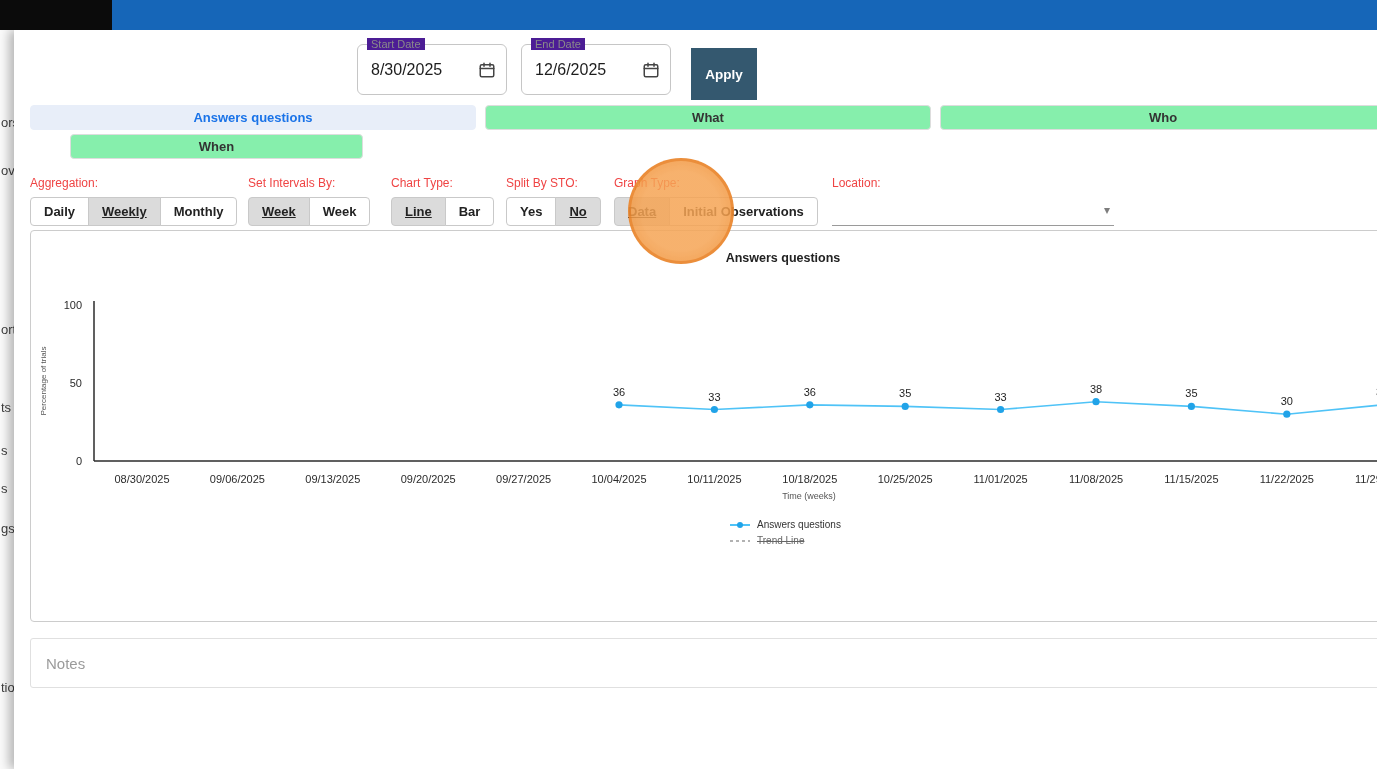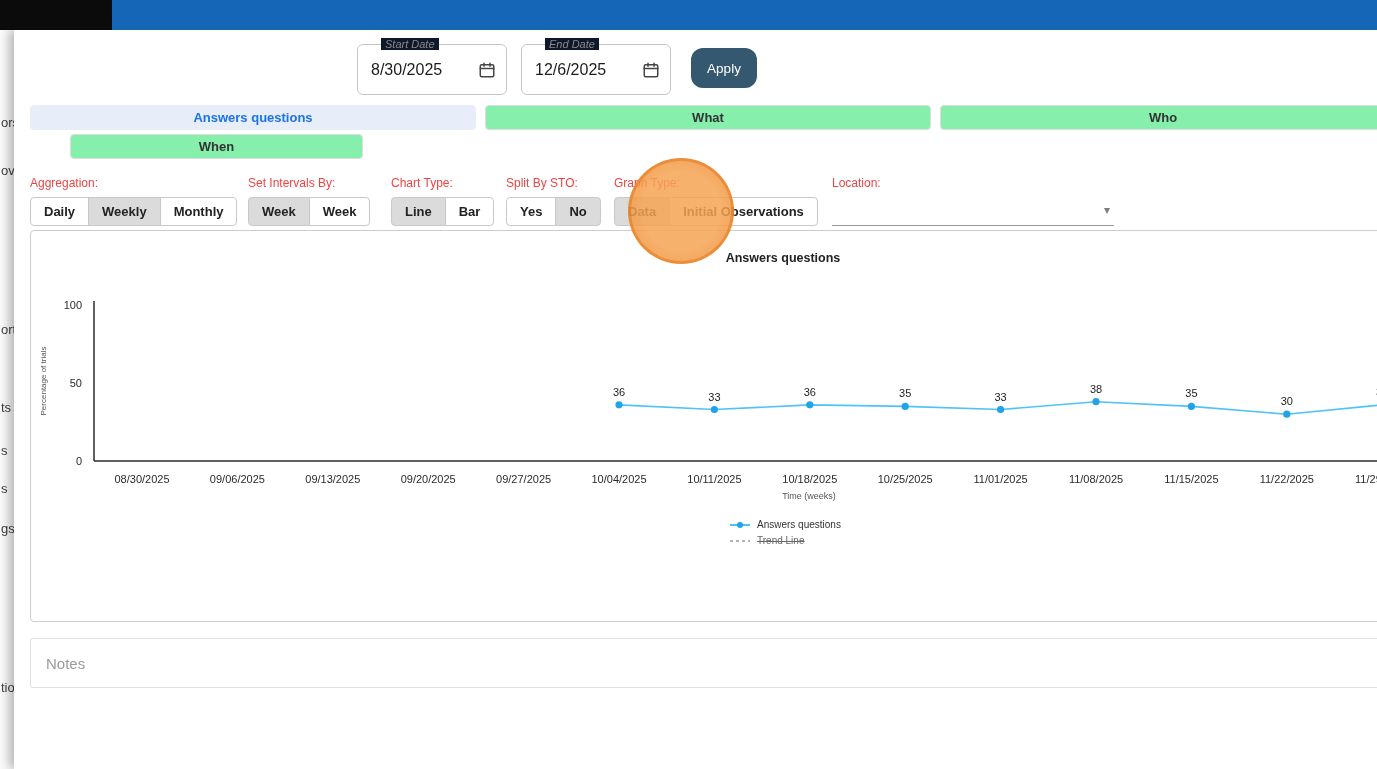--- a/index.html
+++ b/index.html
@@ -18,43 +18,43 @@
   .panel { position:absolute; left:14px; top:30px; right:0; bottom:0; background:#fff;
            box-shadow:-5px 0 10px rgba(0,0,0,.28); z-index:2; }
 
   .breadcrumb { position:absolute; left:16px; top:24px; font-size:19px; line-height:28px; white-space:nowrap; }
   .bc-name { font-weight:700; color:#101010; }
   .bc-page { color:#3d3d3d; margin-left:6px; }
 
   .datefield { position:absolute; top:14px; width:150px; height:51px; border:1px solid #c6c6c6;
                border-radius:6px; background:#fff; }
   .datefield.start { left:343px; } .datefield.end { left:507px; }
-  .df-label { position:absolute; top:-7px; left:23px; font-size:11px; color:#8a8a8a; background:#0f172a; padding:0 4px;font-style:italic; }
+  .df-label { position:absolute; top:-7px; left:9px; font-size:11px; color:#8a8a8a; background:#4c1d95; padding:0 4px; }
   .df-value { position:absolute; left:13px; top:50%; transform:translateY(-50%); font-size:16px; color:#1d1d1d; }
   .cal-icon { position:absolute; right:10px; top:50%; transform:translateY(-50%); display:flex; cursor:pointer; }
 
-  .apply { position:absolute; left:677px; top:18px; width:66px; height:40px; background:var(--apply-bg,#34586F);
-           color:#fff; font-weight:400; font-size:13.5px; border:none; border-radius:12px; cursor:pointer;
+  .apply { position:absolute; left:677px; top:18px; width:66px; height:52px; background:var(--apply-bg,#34586F);
+           color:#fff; font-weight:700; font-size:13.5px; border:none; border-radius:0; cursor:pointer;
            font-family:inherit; }
 
   .tabs-row { position:absolute; left:16px; display:flex; gap:9px; }
   .row1 { top:75px; width:1356px; }
   .row2 { top:104px; width:333px;padding-left:40px; }
   .tab { flex:1; height:25px; line-height:23px; text-align:center; background:#86efac; border:1px solid #ddd;
          border-radius:4px; font-size:13px; font-weight:600; color:#333; cursor:pointer; white-space:nowrap; }
   .tab.active { background:var(--tab-active-bg,#E8EEF9); color:var(--tab-active-text,#1A73E8); border-color:var(--tab-active-bg,#E8EEF9); }
 
   .ctrl-group { position:absolute; top:146px; }
   .ctrl-label { font-size:12px; font-weight:400; color:#ef4444; margin-bottom:7px; white-space:nowrap; }
   .btn-row { display:flex; }
   .cbtn { height:29px; padding:0 13px; background:#fff; border:1px solid #c9c9c9; margin-left:-1px;
           font-size:13px; font-weight:600; color:#222; cursor:pointer; font-family:inherit; white-space:nowrap; }
   .cbtn:first-child { margin-left:0; border-radius:4px 0 0 4px; }
   .cbtn:last-child { border-radius:0 4px 4px 0; }
-  .cbtn.sel { background:var(--button-selected-bg,#DBDBDB); }
+  .cbtn.sel { background:var(--button-selected-bg,#DBDBDB);text-decoration:underline; }
 
   .location { position:absolute; left:818px; top:146px; width:282px; }
   .select { position:relative; height:29px; margin-top:7px; border-bottom:1px solid #9a9a9a; cursor:pointer; }
   .select .val { position:absolute; left:2px; top:6px; font-size:13px; color:#333; }
   .chev { position:absolute; right:4px; top:6px; color:#7d7d7d; font-size:12px; }
 
   .chartbox { position:absolute; left:16px; top:200px; width:1356px; height:392px; border:1px solid #ccc;
               border-radius:4px; background:#fff; overflow:hidden; }
   .chart-title { position:absolute; left:752px; top:20px; transform:translateX(-50%); font-size:12.5px;
                  font-weight:700; color:#222; white-space:nowrap; }

